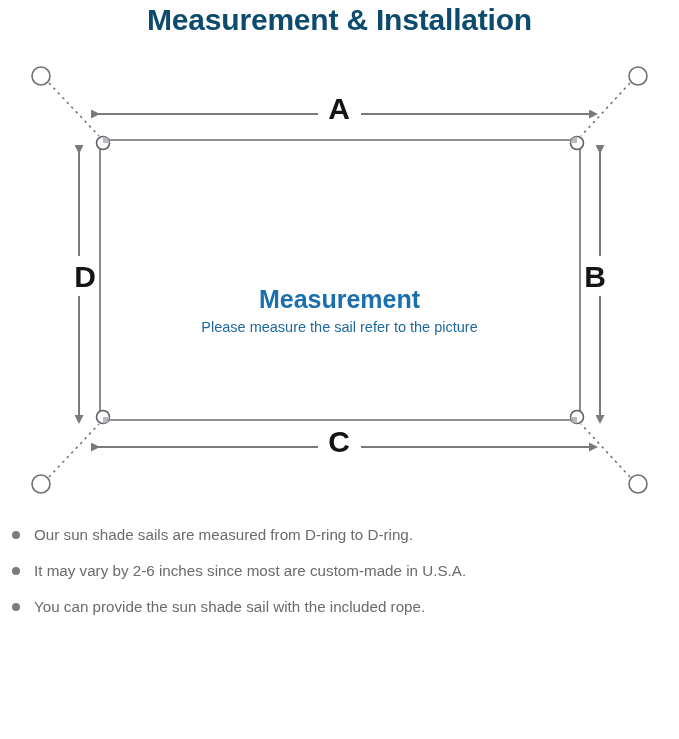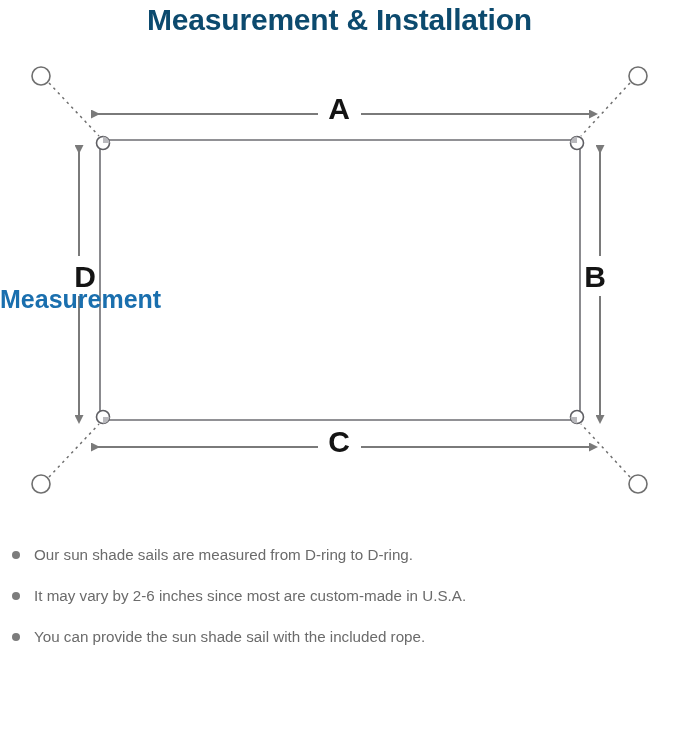--- a/index.html
+++ b/index.html
@@ -22,20 +22,21 @@
     line-height:40px;
   }
   #diagram{
     position:absolute;
     top:48px; left:0;
     width:679px; height:470px;
   }
   #center-text{
     position:absolute;
     left:0; top:235px; width:679px;
+    text-align:center;
     pointer-events:none;
   }
   #center-title{
     font-size:25px;
     font-weight:bold;
     color:#1a6fae;
     line-height:32px;
   }
   #center-sub{
     font-size:14.5px;
@@ -65,21 +66,20 @@
   }
   .note{
     position:relative;
     padding-left:34px;
     padding-right:6px;
     font-size:15.2px;
     line-height:21px;
     color:#6b6b6b;
     margin-bottom:15px;
     font-family:"Liberation Sans", sans-serif;
-    margin-top:20px;
   }
   .note .bullet{
     position:absolute;
     left:12px; top:7px;
     width:8px; height:8px;
     border-radius:50%;
     background:#7c7c7c;
     display:block;
   }
 </style>
@@ -128,20 +128,21 @@
 
     <line x1="79" y1="208" x2="79" y2="97" stroke="#7a7a7a" stroke-width="2" marker-end="url(#arrL)"></line>
     <line x1="79" y1="248" x2="79" y2="367" stroke="#7a7a7a" stroke-width="2" marker-end="url(#arrR)"></line>
 
     <line x1="600" y1="208" x2="600" y2="97" stroke="#7a7a7a" stroke-width="2" marker-end="url(#arrL)"></line>
     <line x1="600" y1="248" x2="600" y2="367" stroke="#7a7a7a" stroke-width="2" marker-end="url(#arrR)"></line>
   </svg>
 
   <div id="center-text">
     <div id="center-title">Measurement</div>
+    <div id="center-sub">Please measure the sail refer to the picture</div>
   </div>
 </div>
 
 <div class="dimlabel" id="label-a">A</div>
 <div class="dimlabel" id="label-b">B</div>
 <div class="dimlabel" id="label-c">C</div>
 <div class="dimlabel" id="label-d">D</div>
 
 <div id="notes">
   <div class="note">

